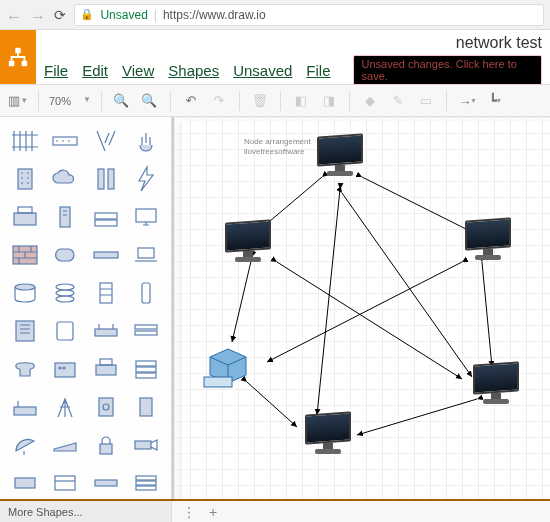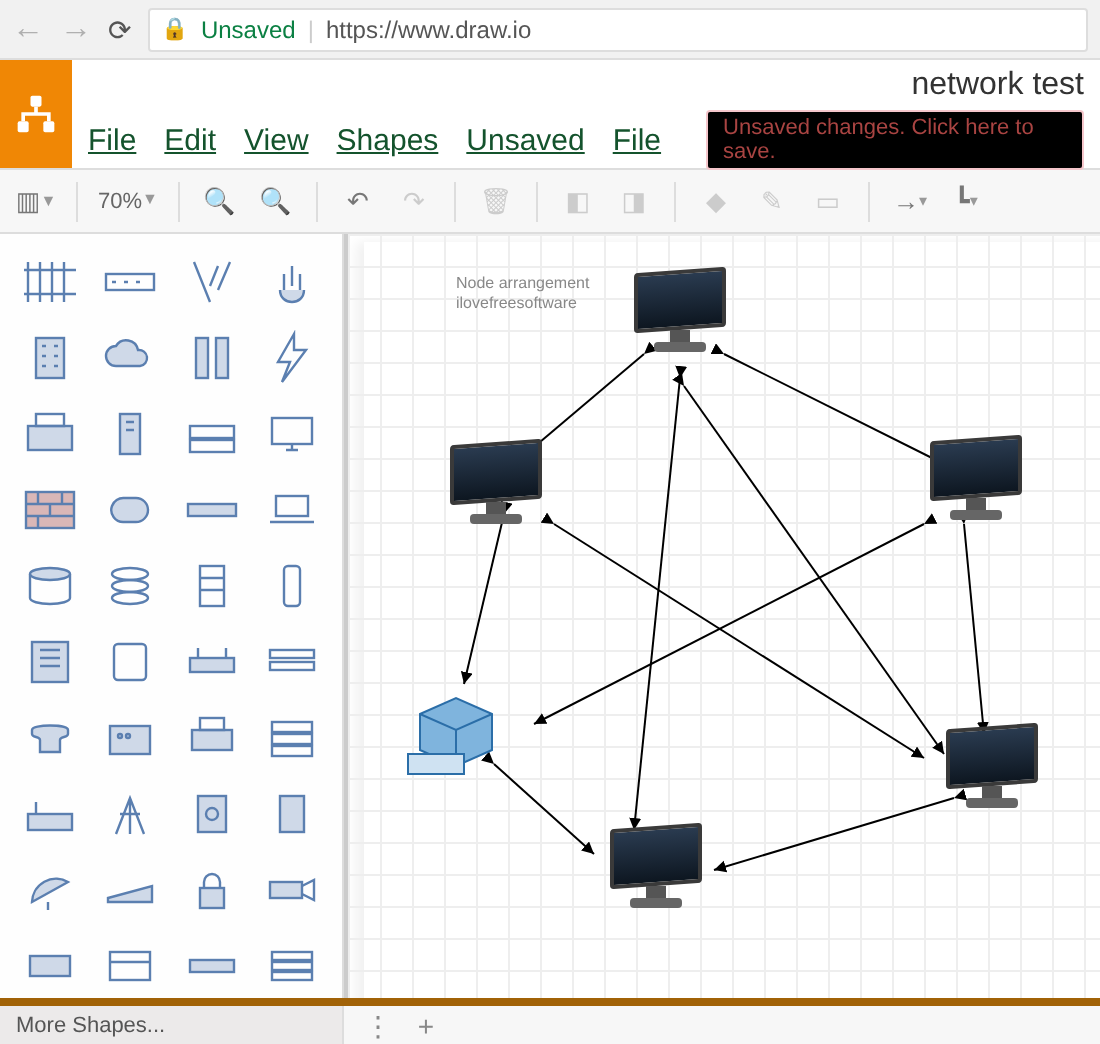--- a/index.html
+++ b/index.html
@@ -19,21 +19,21 @@
   .head-right { flex: 1; display: flex; flex-direction: column; align-items: flex-end; }
   .titlebar { height: 26px; display: flex; align-items: center; padding: 0 8px; }
   .doc-title { font-size: 16px; color: #333; }
   .menubar { height: 28px; display: flex; align-items: center; padding: 0 8px; gap: 14px; }
   .menubar span:not(.warning) { font-size: 15px; color: #14532d; cursor: default; text-decoration: underline; }
   .warning { margin-left: 8px; background: #000000; color: #a94442; border: 1px solid #f5c6cb; padding: 2px 8px; border-radius: 2px; font-size: 11px; }
 
   .toolbar { height: 32px; background: #f7f7f7; border-bottom: 1px solid #ddd; display: flex; align-items: center; padding: 0 6px; gap: 4px; color: #777; }
   .tbtn { width: 24px; height: 24px; display: flex; align-items: center; justify-content: center; font-size: 13px; border-radius: 2px; }
   .sep { width: 1px; height: 20px; background: #ddd; margin: 0 4px; }
-  .zoom { font-size: 11px; color: #666; padding: 0 2px; display: flex; align-items: flex-start; gap: 0; }
+  .zoom { font-size: 11px; color: #666; padding: 0 2px; display: flex; align-items: flex-start; gap: 12px; }
   .dd { font-size: 8px; color: #999; }
   .disabled { color: #ccc; }
 
   .workarea { display: flex; height: calc(522px - 30px - 54px - 32px - 24px); }
   .sidebar { width: 172px; border-right: 1px solid #ddd; background: #fefefe; overflow: hidden; position: relative; }
   .shape-grid { display: grid; grid-template-columns: repeat(4, 1fr); gap: 2px; padding: 6px; }
   .shape-cell { height: 36px; display: flex; align-items: center; justify-content: center; }
   .shape-cell svg { width: 30px; height: 28px; stroke: #5b7fb0; fill: none; stroke-width: 1.2; }
 
   .canvas-wrap { flex: 1; position: relative; background: #fff; overflow: hidden; }
@@ -47,21 +47,21 @@
   .page-shadow { position: absolute; left: 10px; top: 4px; right: -100px; bottom: -100px; background: #fff; box-shadow: -4px 0 6px rgba(0,0,0,0.06); }
   .note { position: absolute; font-size: 8px; color: #888; line-height: 1.2; }
   .monitor { position: absolute; width: 56px; height: 46px; }
   .mon-body { width: 46px; height: 30px; background: linear-gradient(#2a3b50,#0d1620); border: 2px solid #3a3a3a; border-radius: 2px; position: absolute; left: 5px; top: 0; transform: skewY(-4deg); }
   .mon-stand { width: 10px; height: 6px; background: #555; position: absolute; left: 23px; top: 30px; }
   .mon-base { width: 26px; height: 5px; background: #666; border-radius: 2px; position: absolute; left: 15px; top: 36px; }
   .server { position: absolute; width: 52px; height: 44px; }
 
   .arrows { position: absolute; inset: 0; pointer-events: none; }
 
-  .footer-pages { height: 24px; border-top: 4px solid #a16207; background: #f7f7f7; display: flex; align-items: center; }
+  .footer-pages { height: 24px; border-top: 2px solid #a16207; background: #f7f7f7; display: flex; align-items: center; }
   .more-shapes { width: 172px; padding: 0 8px; font-size: 11px; color: #555; border-right: 1px solid #ddd; height: 100%; display: flex; align-items: center; background:#eceaea; }
   .page-tabs { flex: 1; display: flex; align-items: center; padding-left: 6px; gap: 2px; }
   .page-tab { padding: 3px 12px; background: #fff; border: 1px solid #ddd; border-bottom: none; font-size: 11px; color: #444; }
   .tab-ctl { width: 22px; text-align: center; color: #888; font-size: 14px; }
 </style>
 </head>
 <body>
 
 <div class="browser-bar">
   <span class="nav-arrow">←</span>
@@ -371,21 +371,21 @@
             <rect x="5" y="17" width="20" height="4"></rect>
           </svg>
         </div>
     </div>
   </div>
 
   <div class="canvas-wrap">
     <div class="page-shadow"></div>
     <div class="grid"></div>
 
-    <div class="note" style="left:56px;top:20px">
+    <div class="note" style="left:72px;top:20px">
       <div>Node arrangement</div>
       <div>ilovefreesoftware</div>
     </div>
 
     <svg class="arrows" viewBox="0 0 378 382">
       <defs>
           <marker id="ah" markerWidth="8" markerHeight="8" refX="6" refY="3" orient="auto">
             <path d="M0 0L6 3L0 6z" fill="#000"></path>
           </marker>
         </defs>

